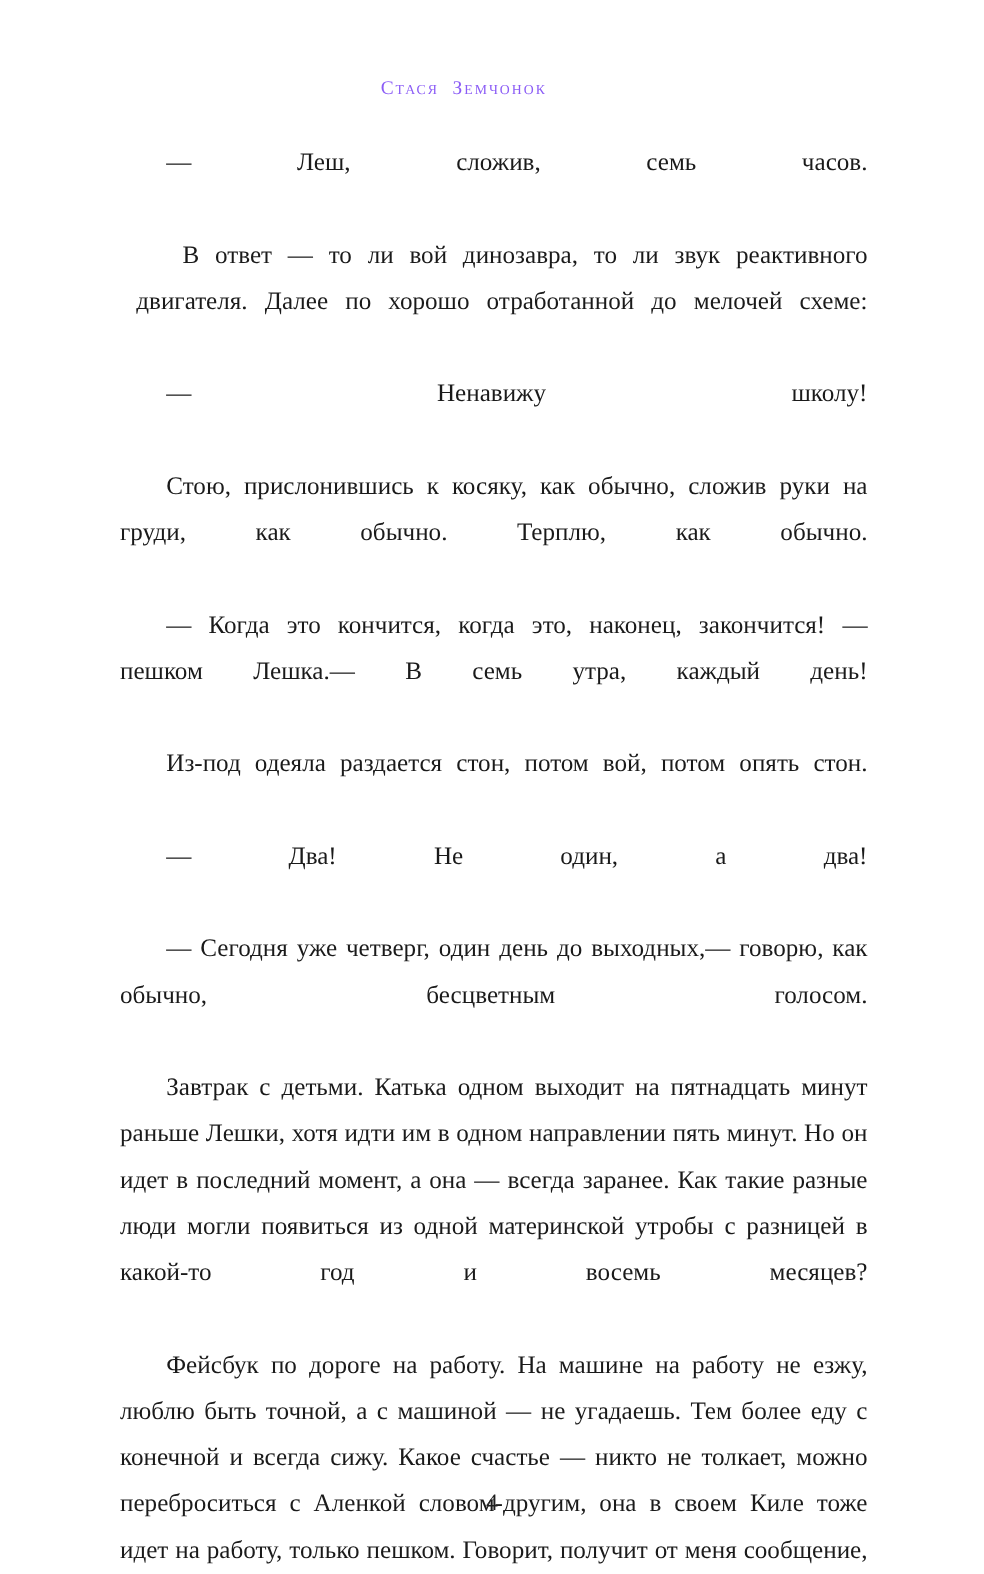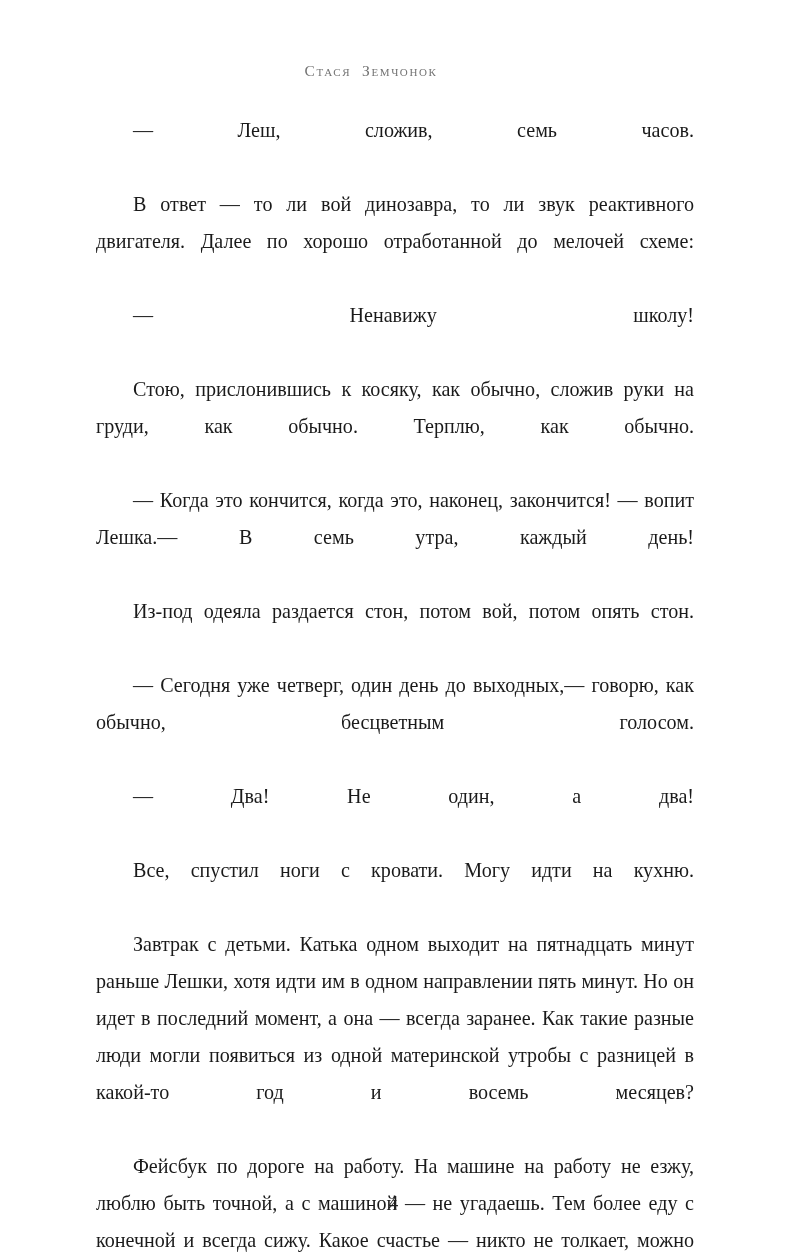--- a/index.html
+++ b/index.html
@@ -22,21 +22,21 @@
   
   .running-head {
     position: absolute;
     top: 62px;
     left: 0;
     width: 742px;
     text-align: center;
     font-size: 15.5px;
     font-variant: small-caps;
     letter-spacing: 1.6px;
-    color: #737373;
+    color: #8b5cf6;
     white-space: pre;
   }
 
   
   .textblock {
     position: absolute;
     top: 112px;
     left: 96px;
     width: 598px;
     font-size: 20.1px;
@@ -73,27 +73,26 @@
 </style>
 </head>
 <body>
 
 <div class="page">
 
   <div class="running-head">Стася  Земчонок</div>
 
   <div class="textblock">
     <p style="text-align-last: left;">— Леш, сложив, семь часов.</p>
-    <p style="text-align-last: left;">В ответ — то ли вой динозавра, то ли звук реактивного двигателя. Далее по хорошо отработанной до мелочей схеме:</p>
+    <p style="text-align-last: left; margin-left: 13px;">В ответ — то ли вой динозавра, то ли звук реактивного двигателя. Далее по хорошо отработанной до мелочей схеме:</p>
     <p style="text-align-last: left;">— Ненавижу школу!</p>
     <p style="text-align-last: left;">Стою, прислонившись к косяку, как обычно, сложив руки на груди, как обычно. Терплю, как обычно.</p>
-    <p style="text-align-last: left;">— Когда это кончится, когда это, наконец, закончится! — вопит Лешка.— В семь утра, каждый день!</p>
+    <p style="text-align-last: left;">— Когда это кончится, когда это, наконец, закончится! — пешком Лешка.— В семь утра, каждый день!</p>
     <p style="text-align-last: left; font-family: Liberation Serif, serif;">Из-под одеяла раздается стон, потом вой, потом опять стон.</p>
+    <p style="text-align-last: left;">— Два! Не один, а два!</p>
     <p style="text-align-last: left;">— Сегодня уже четверг, один день до выходных,— говорю, как обычно, бесцветным голосом.</p>
-    <p style="text-align-last: left;">— Два! Не один, а два!</p>
-    <p style="text-align-last: left;">Все, спустил ноги с кровати. Могу идти на кухню.</p>
     <p style="text-align-last: left;">Завтрак с детьми. Катька одном выходит на пятнадцать минут раньше Лешки, хотя идти им в одном направлении пять минут. Но он идет в последний момент, а она — всегда заранее. Как такие разные люди могли появиться из одной материнской утробы с разницей в какой-то год и восемь месяцев?</p>
     <p class="last" style="text-align-last: left;">Фейсбук по дороге на работу. На машине на работу не езжу, люблю быть точной, а с машиной — не угадаешь. Тем более еду с конечной и всегда сижу. Какое счастье — никто не толкает, можно переброситься с Аленкой словом-другим, она в своем Киле тоже идет на работу, только пешком. Говорит, получит от меня сообщение, сядет на пять минут на скамейку</p>
   </div>
 
   <div class="folio">4</div>
 
 </div>
 
 </body></html>

